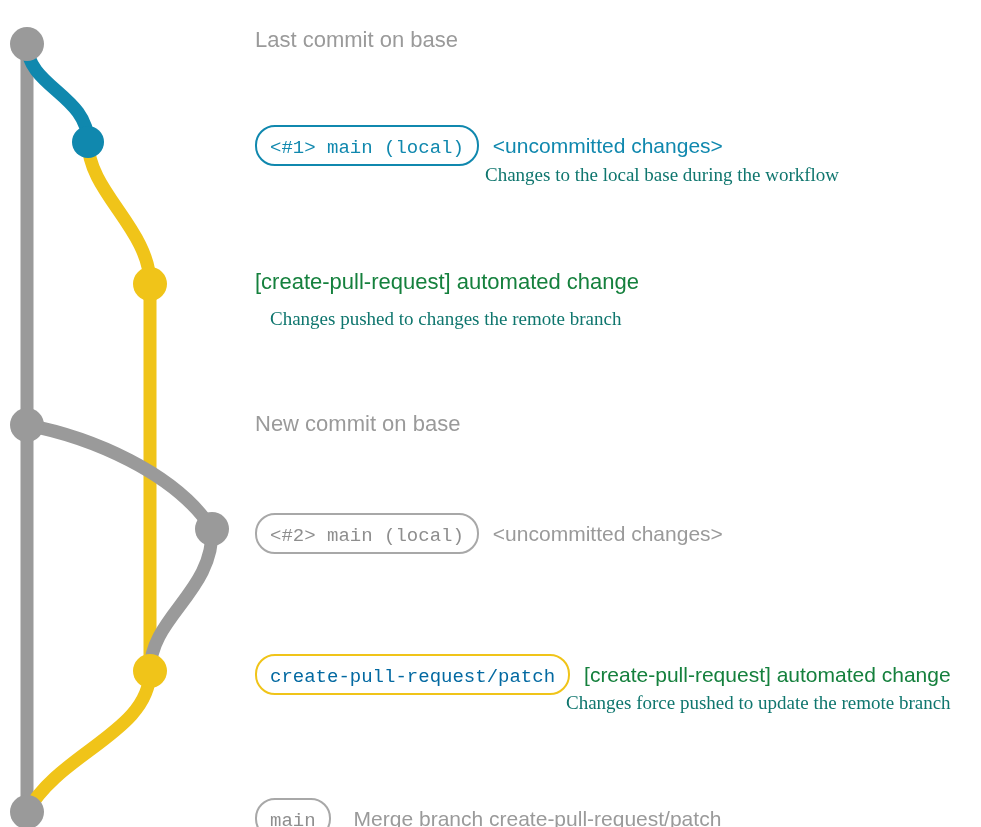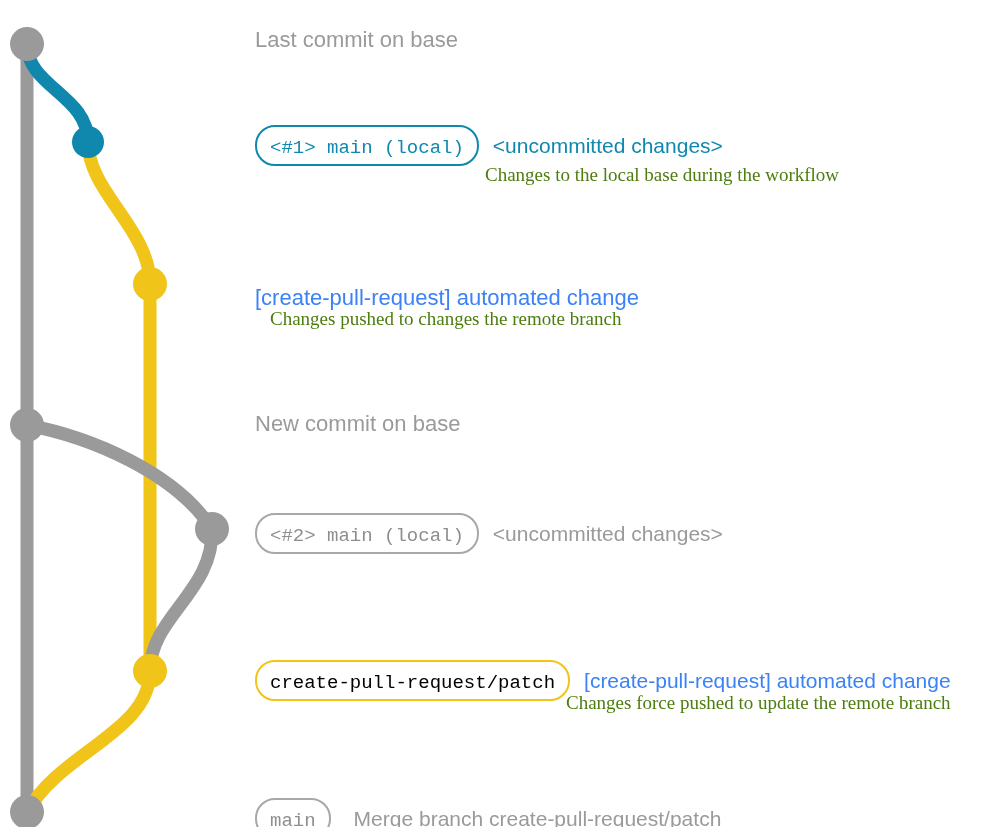--- a/index.html
+++ b/index.html
@@ -38,38 +38,38 @@
     border: 2px solid #9a9a9a;
     border-radius: 20px;
     padding: 12px 13px 6px 13px;
     font-size: 19px;
     line-height: 1;
     color: #9a9a9a;
     background: #ffffff;
     font-family: Liberation Mono, monospace;
   }
   .badge.blue  { border-color: #1088ae; color: #1088ae; }
-  .badge.yellow{ border-color: #f0c419; color: #000000; }
+  .badge.yellow{ border-color: #f0c419; color: #0369a1; }
   .badge.gray  { border-color: #a8a8a8; color: #8e8e8e; }
 
   .subject {
     font-size: 21px;
     font-family: "Liberation Sans", sans-serif;
     line-height: 1;
   }
   .subject.blue   { color: #1088ae; }
-  .subject.yellow { color: #3b82f6; margin-top: 16px; }
+  .subject.yellow { color: #15803d; }
   .subject.gray   { color: #9a9a9a; }
   .subject.solo   { font-size: 22px; }
 
   .body-text {
     position: absolute;
     font-family: "Liberation Serif", serif;
     font-size: 19px;
-    color: #4d7c0f;
+    color: #0f766e;
     white-space: nowrap;
     line-height: 1;
   }
 </style>
 </head>
 <body>
 
 <div id="canvas">
 
   <svg class="graph-svg" viewBox="0 0 981 827" xmlns="http://www.w3.org/2000/svg">

